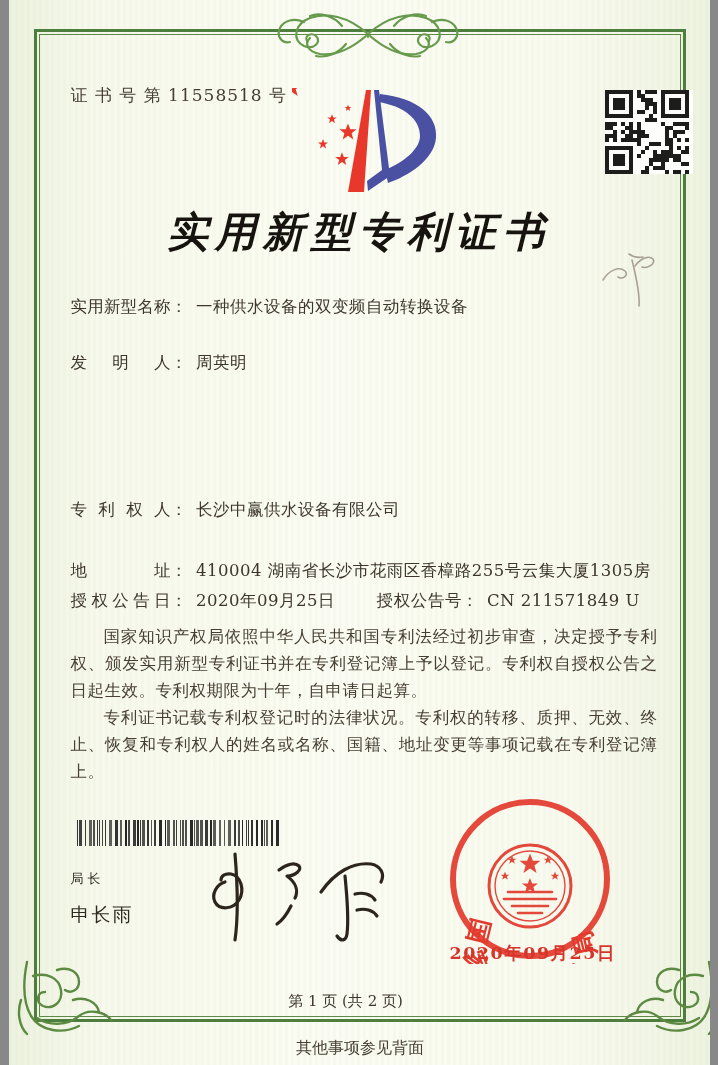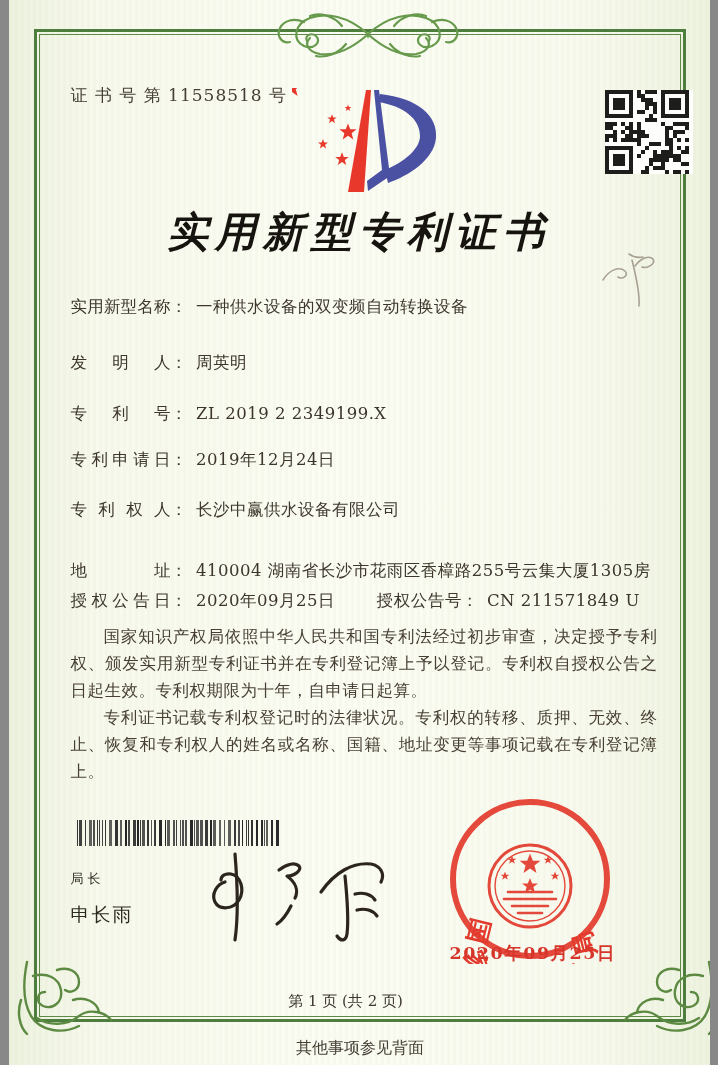--- a/index.html
+++ b/index.html
@@ -323,26 +323,20 @@
       <path d="M30,8 C34,11 38,12 44,11"></path>
     </g>
   </svg>
 
   <div class="field-row" style="top:296px;">
     <span class="f-label">实用新型名称</span><span class="f-colon">：</span><span class="f-value">一种供水设备的双变频自动转换设备</span>
   </div>
   <div class="field-row" style="top:352px;">
     <span class="f-label">发明人</span><span class="f-colon">：</span><span class="f-value">周英明</span>
   </div>
-  <div class="field-row" style="top:403px;">
-    <span class="f-label">专利号</span><span class="f-colon">：</span><span class="f-value">ZL 2019 2 2349199.X</span>
-  </div>
-  <div class="field-row" style="top:449px;">
-    <span class="f-label">专利申请日</span><span class="f-colon">：</span><span class="f-value">2019年12月24日</span>
-  </div>
   <div class="field-row" style="top:499px;">
     <span class="f-label">专利权人</span><span class="f-colon">：</span><span class="f-value">长沙中赢供水设备有限公司</span>
   </div>
   <div class="field-row" style="top:560px;">
     <span class="f-label">地址</span><span class="f-colon">：</span><span class="f-value">410004  湖南省长沙市花雨区香樟路255号云集大厦1305房</span>
   </div>
 
   <div class="field-row" style="top:590px;">
     <span class="f-label">授权公告日</span><span class="f-colon">：</span><span class="f-value">2020年09月25日</span>
     <span class="pair2">

